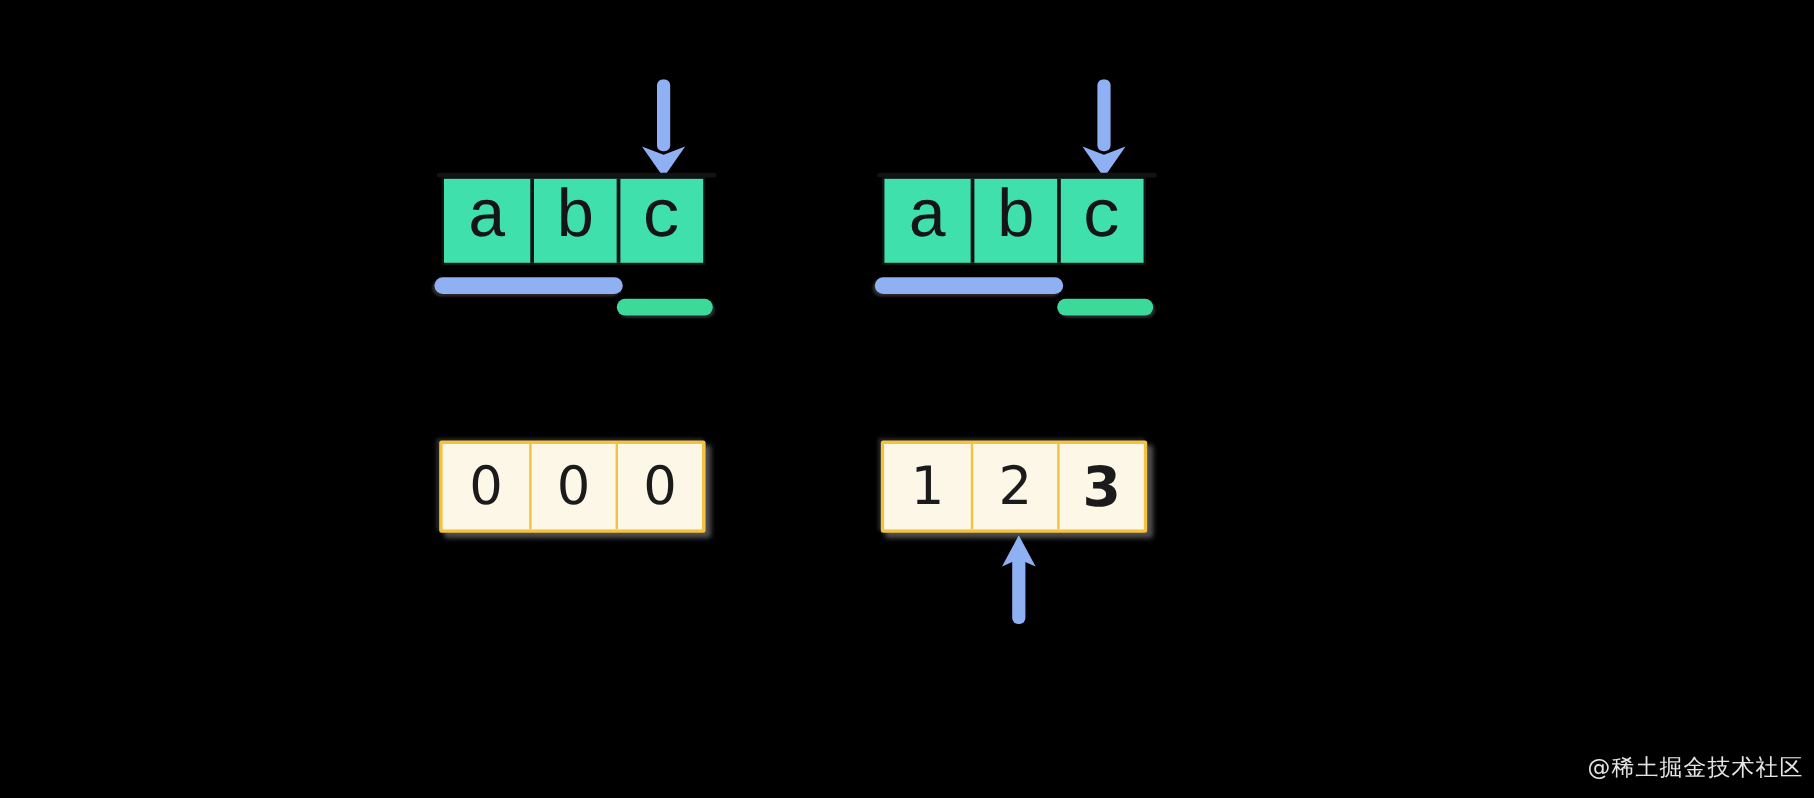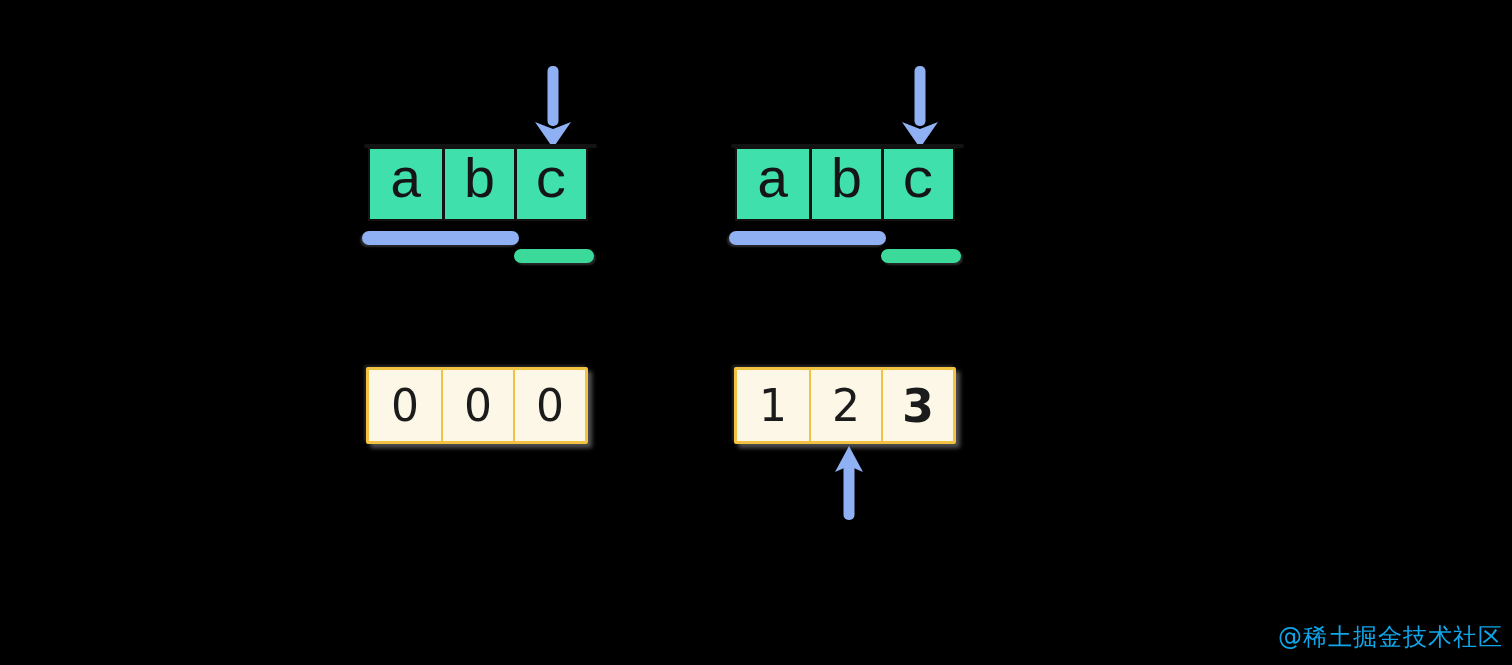--- a/index.html
+++ b/index.html
@@ -67,22 +67,22 @@
     font-size: 44px;
     color: #1b1b1b;
   }
   .vcell + .vcell { border-left: 2px solid #f2c243; }
   .vcell.bold { font-weight: 700; font-size: 46px; }
 
   
   .watermark {
     position: absolute;
     right: 9px; bottom: 12px;
-    font-size: 24px;
-    color: #0ea5e9;
+    font-size: 19px;
+    color: #e5e5e5;
     text-shadow: 0 0 3px rgba(0,0,0,0.9), 1px 1px 1px #000;
     font-family: "DejaVu Sans", sans-serif;
     letter-spacing: 1px;
   }
 </style>
 </head>
 <body>
 
 <div class="canvas">
 

